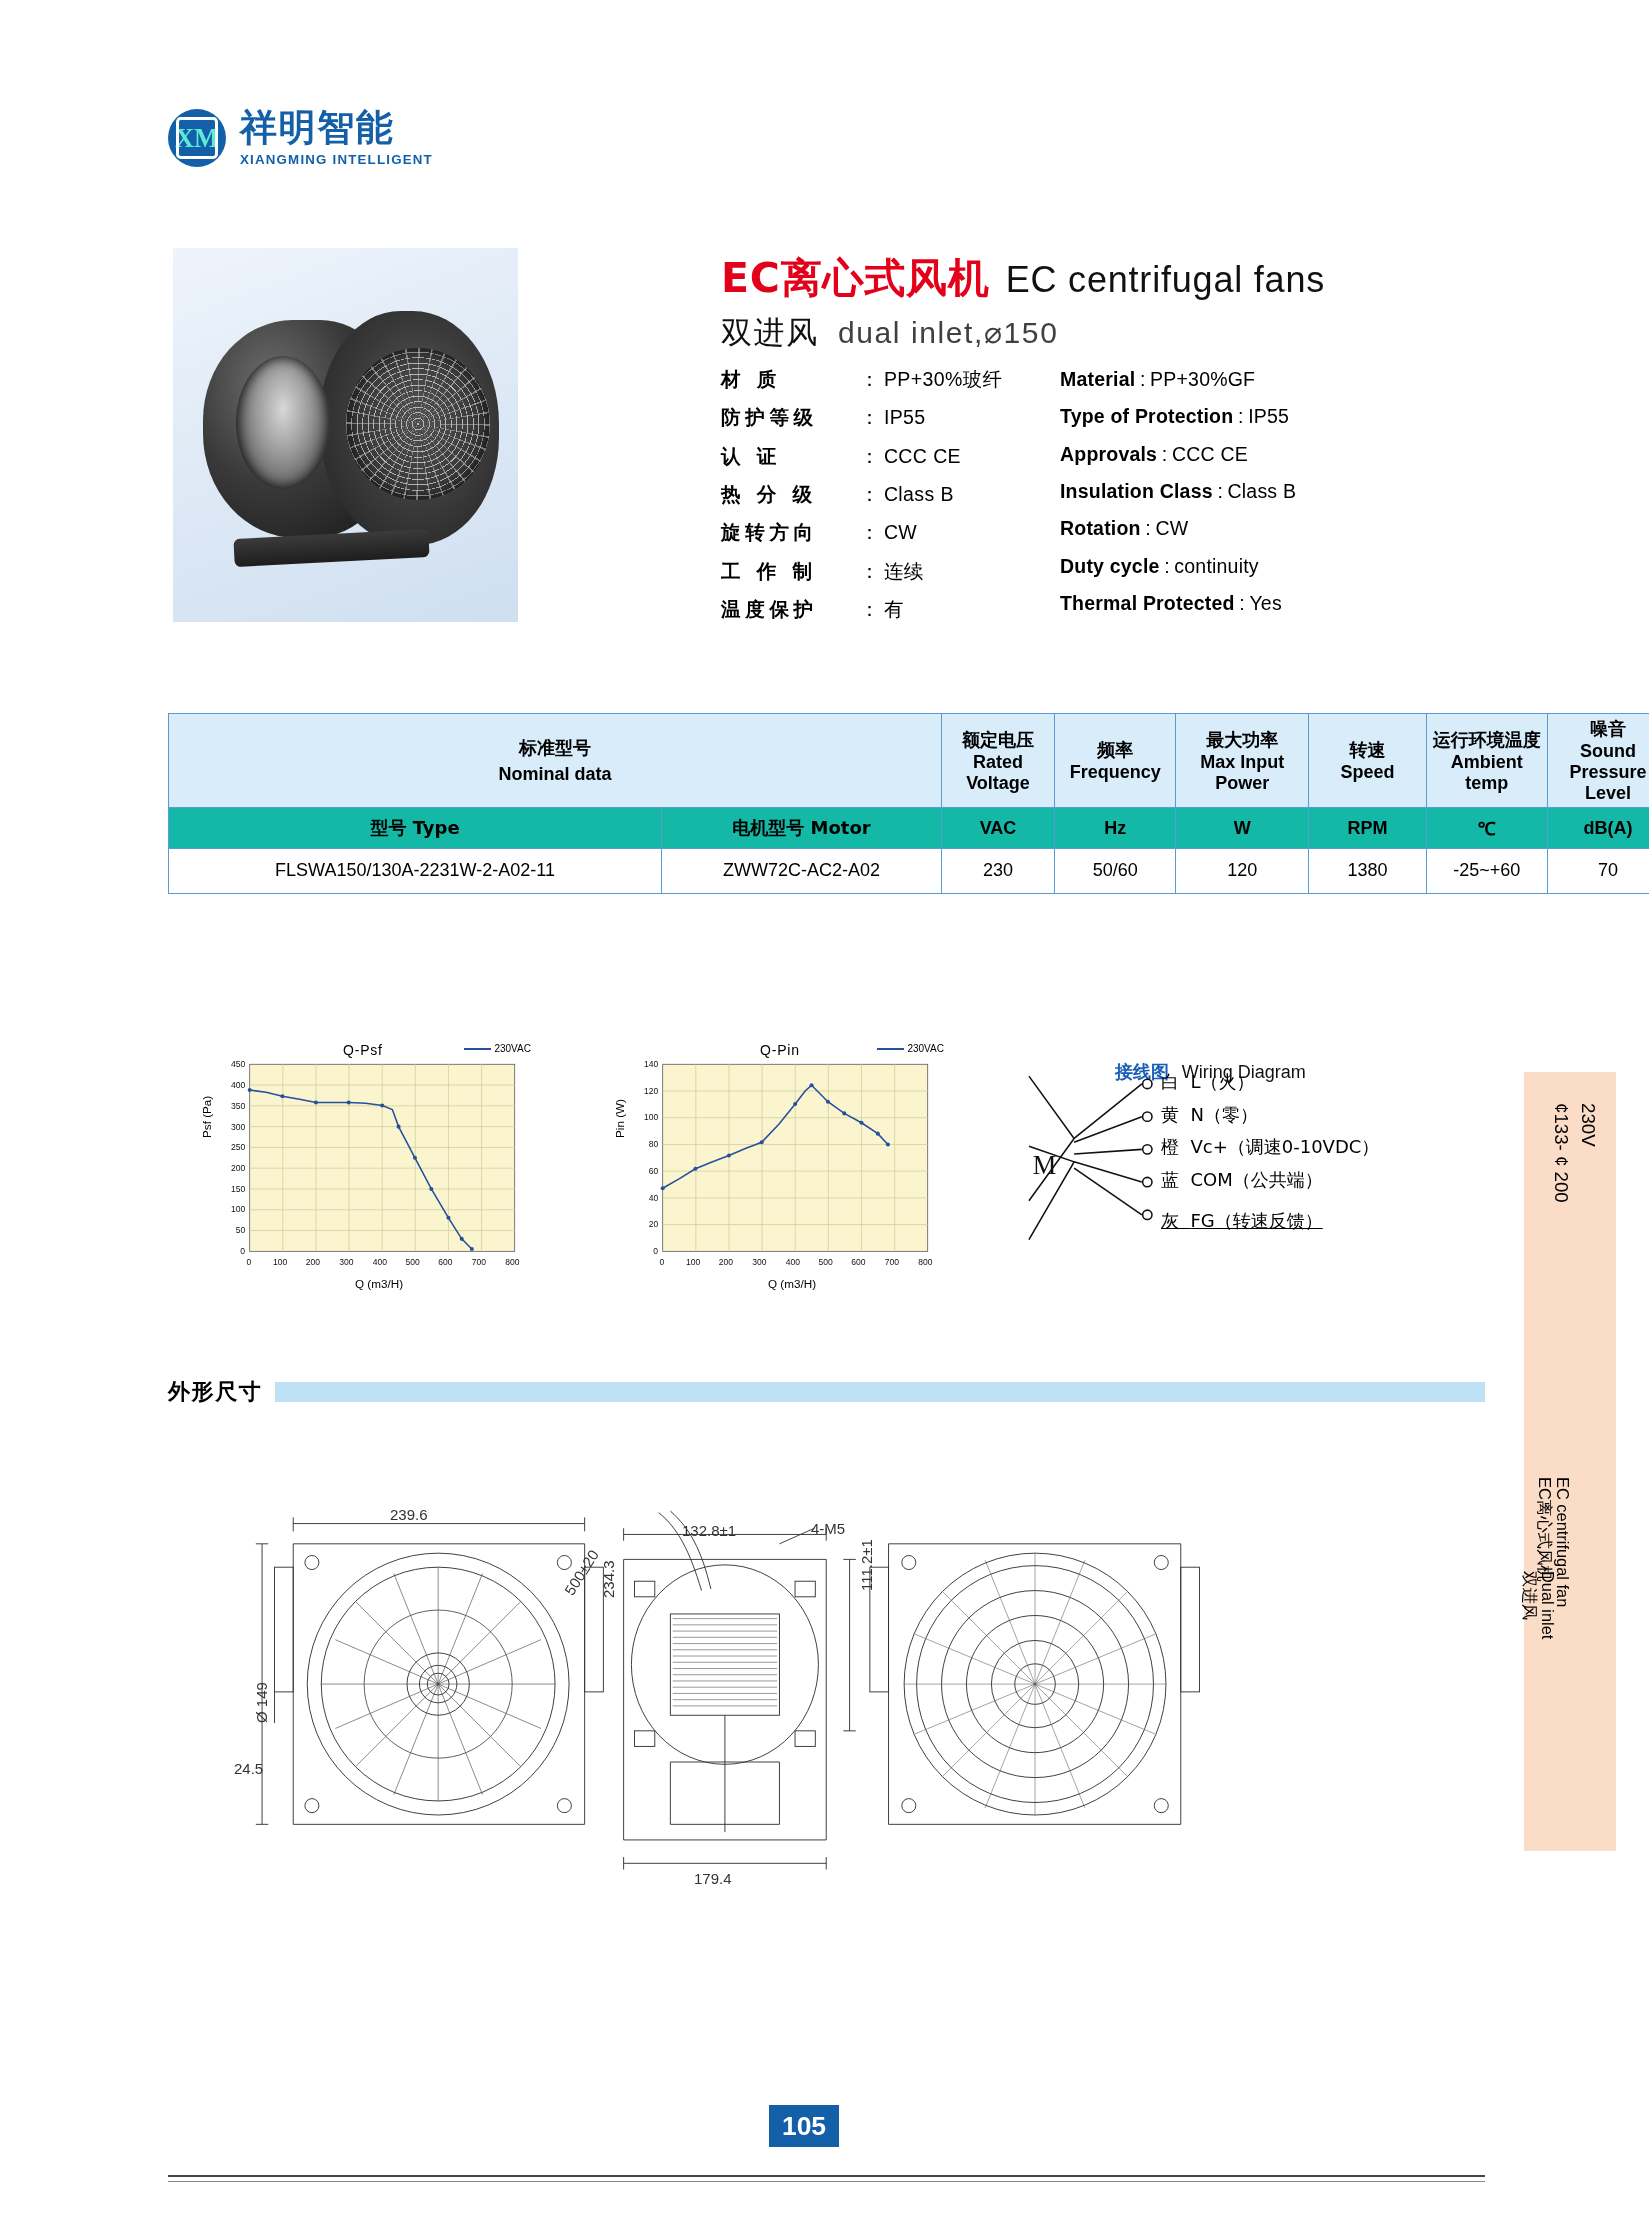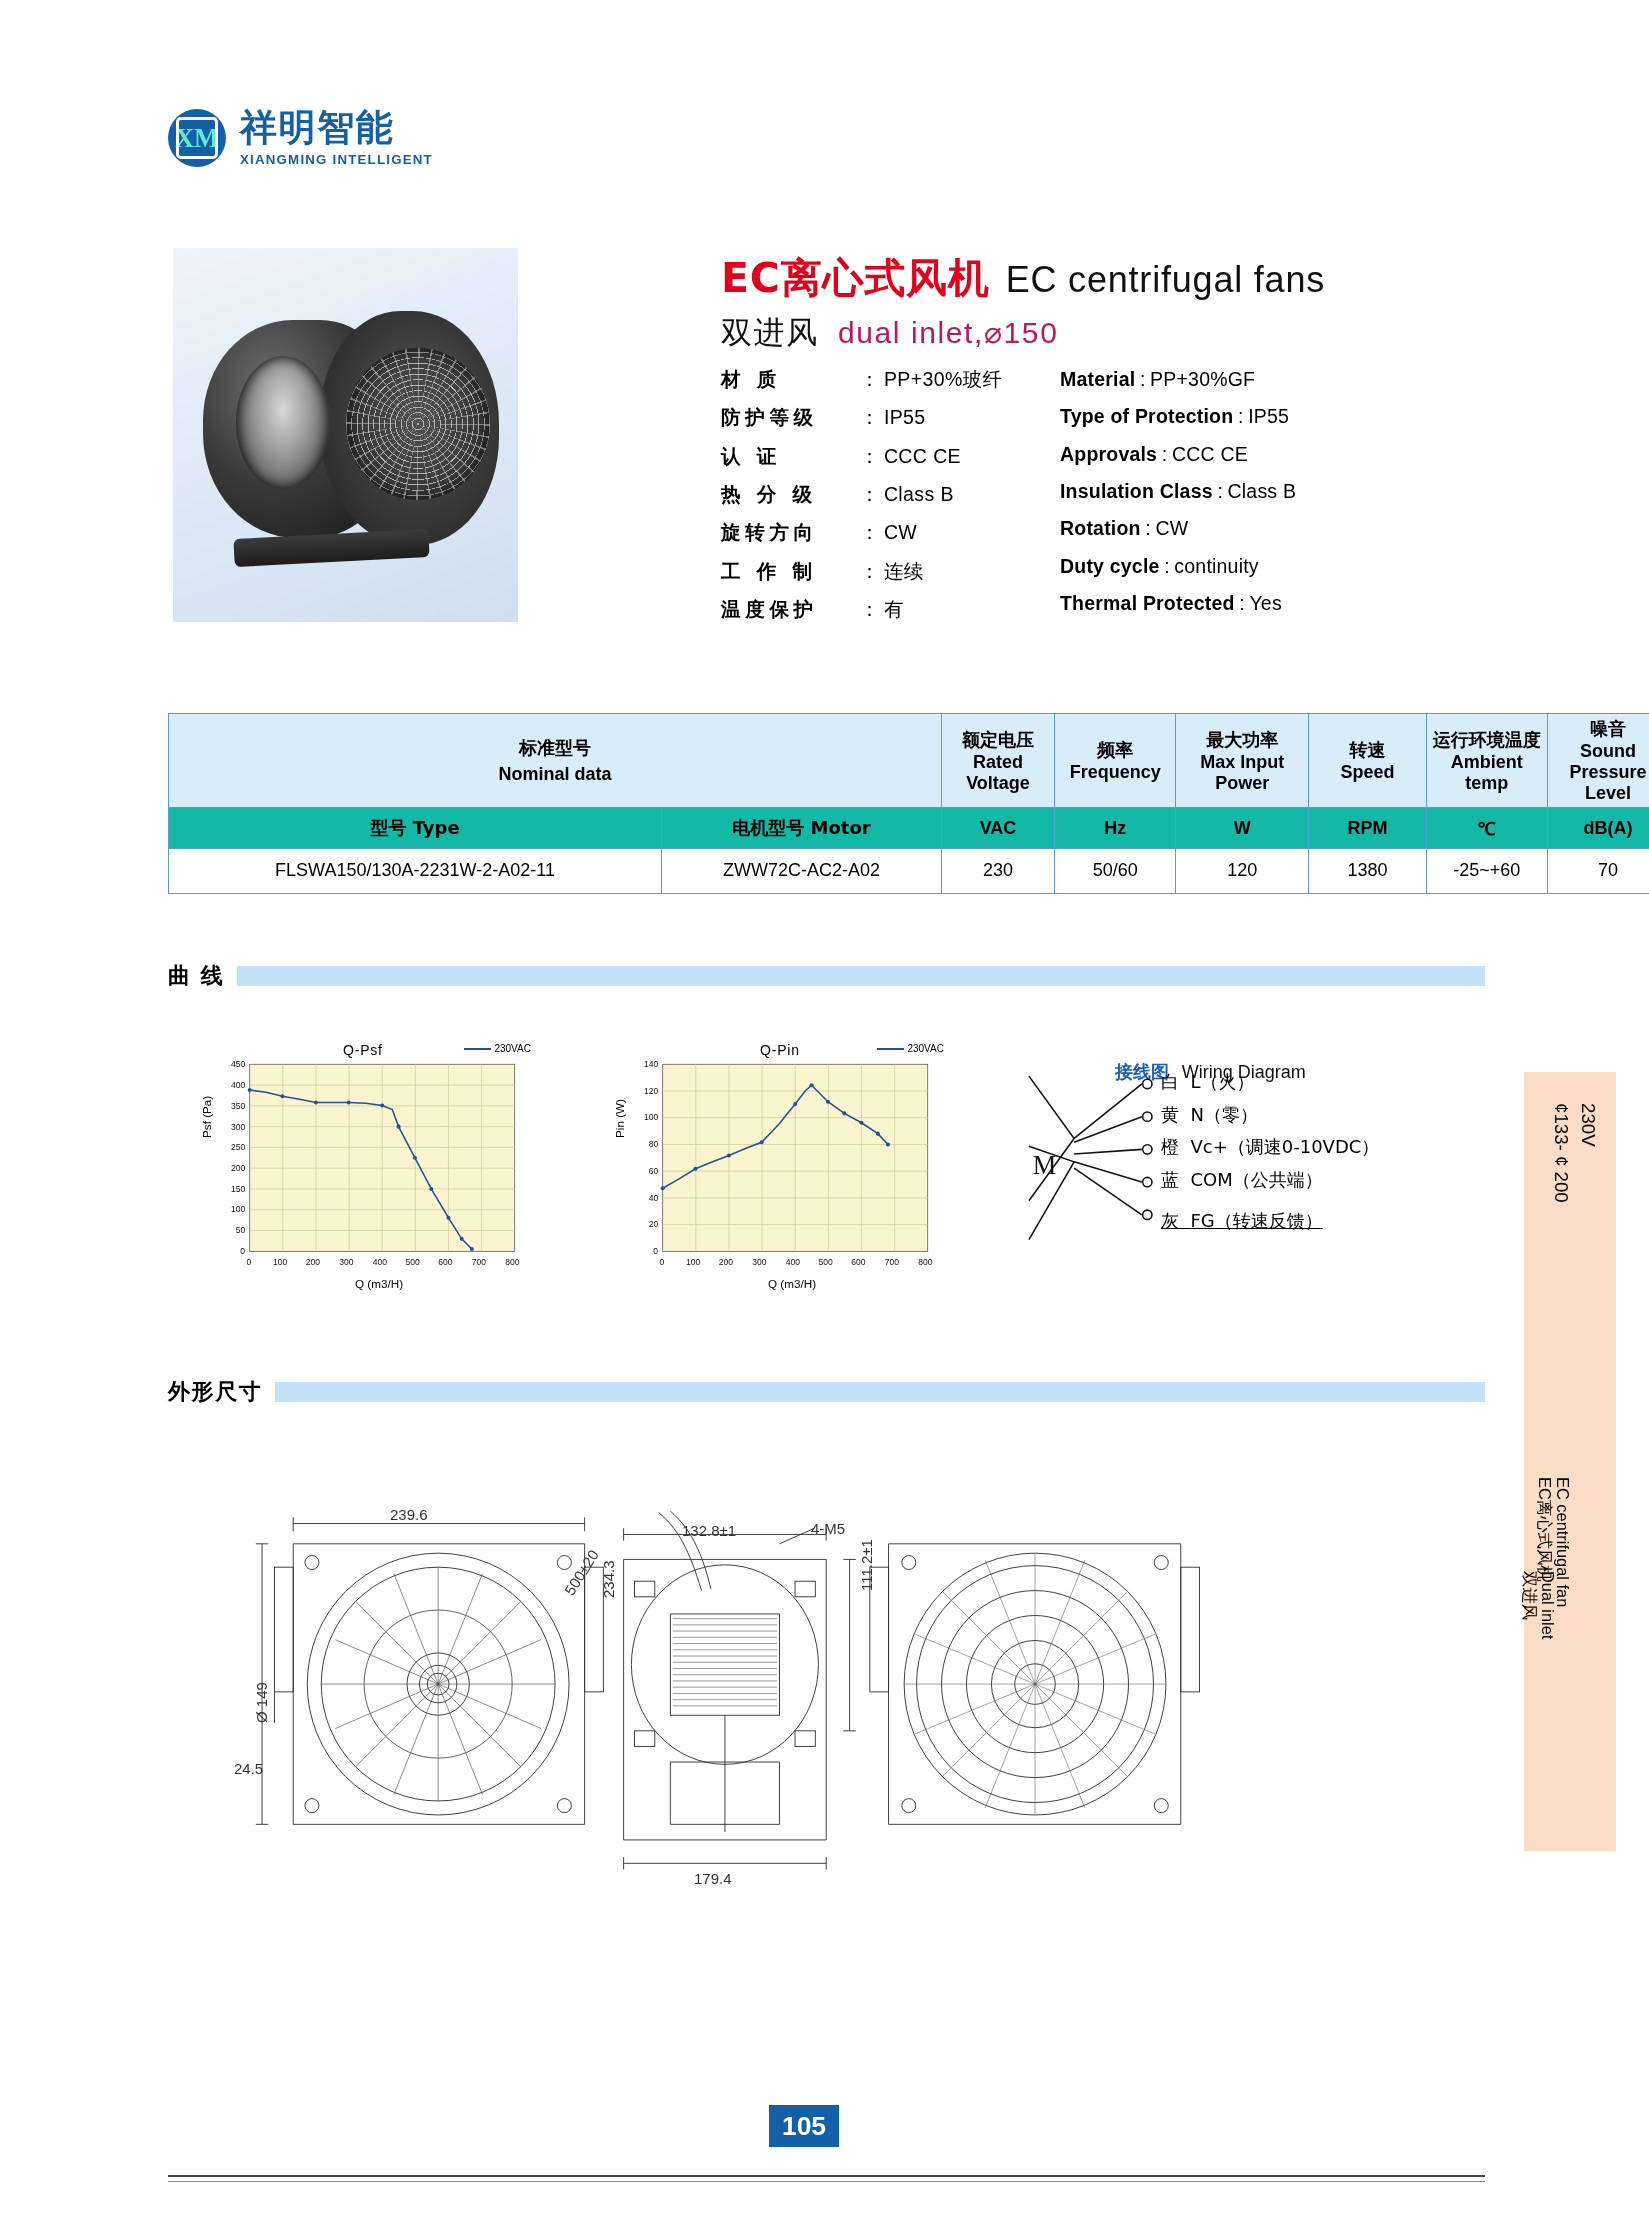--- a/index.html
+++ b/index.html
@@ -69,21 +69,21 @@
     position:absolute;left:31px;top:231px;width:195px;height:28px;
     background:linear-gradient(180deg,#3b3b3b,#1d1d1d);border-radius:6.2px;transform:rotate(-3deg);
   }
 
   
   .title-main{position:absolute;left:721px;top:251px;white-space:nowrap;}
   .title-cn{font-size:41px;font-weight:bold;color:#e2001a;font-family:"DejaVu Sans", sans-serif;letter-spacing:0.8px;}
   .title-en{font-size:36px;color:#111;margin-left:12.5px;letter-spacing:0.8px;}
   .sub-line{position:absolute;left:721px;top:312px;white-space:nowrap;}
   .sub-cn{font-size:31px;color:#111;font-family:"DejaVu Sans", sans-serif;letter-spacing:1.6px;}
-  .sub-en{font-size:30px;color:#be185d;margin-left:15.6px;letter-spacing:1.6px;}
+  .sub-en{font-size:30px;color:#404040;margin-left:15.6px;letter-spacing:1.6px;}
 
   .spec-cn{position:absolute;left:721px;top:366px;width:335px;}
   .spec-en{position:absolute;left:1060px;top:366px;width:437px;}
   .spec-row{display:flex;align-items:baseline;margin-bottom:11px;font-size:19.5px;line-height:1.35;}
   .spec-cn .lbl{font-weight:bold;font-family:"DejaVu Sans", sans-serif;letter-spacing:4.7px;width:134px;display:inline-block;}
   .spec-cn .colon{margin:0 4.7px;}
   .spec-cn .val{letter-spacing:0.4px;}
   .spec-en .lbl{font-weight:bold;letter-spacing:0.2px;}
   .spec-en .colon{margin:0 4.7px;}
   .spec-en .val{letter-spacing:0.2px;}
@@ -306,24 +306,20 @@
       <td>230</td>
       <td>50/60</td>
       <td>120</td>
       <td>1380</td>
       <td>-25~+60</td>
       <td>70</td>
     </tr>
   </tbody>
     </table>
 
-  <div class="sec" style="left:168px;top:960px;width:1317px;">
-    <div class="sec-bar"></div>
-    <div class="sec-title">曲  线</div>
-  </div>
 
   <div style="position:absolute;left:195px;top:1037px;width:390px;height:265px;">
     <div class="chart-title" style="left:148px;top:4.7px;">Q-Psf</div>
     <div class="legend" style="left:269px;top:6.2px;">
       <span class="ln"></span>
       <span>230VAC</span>
     </div>
     <div class="ax-y" style="left:4.7px;top:101px;">Psf (Pa)</div>
     <div class="ax-label" style="left:160px;top:240px;">Q (m3/H)</div>
     <svg width="390" height="265" viewBox="0 0 500 340">

